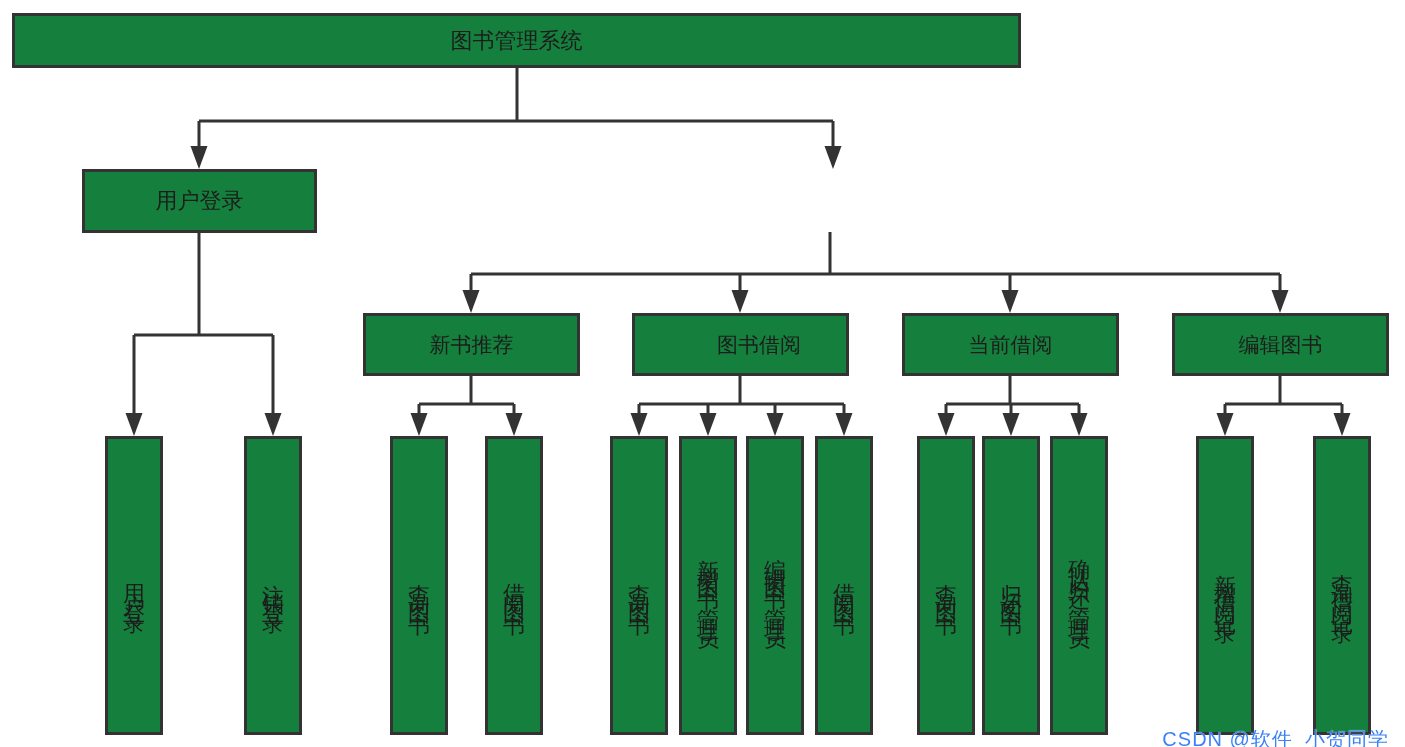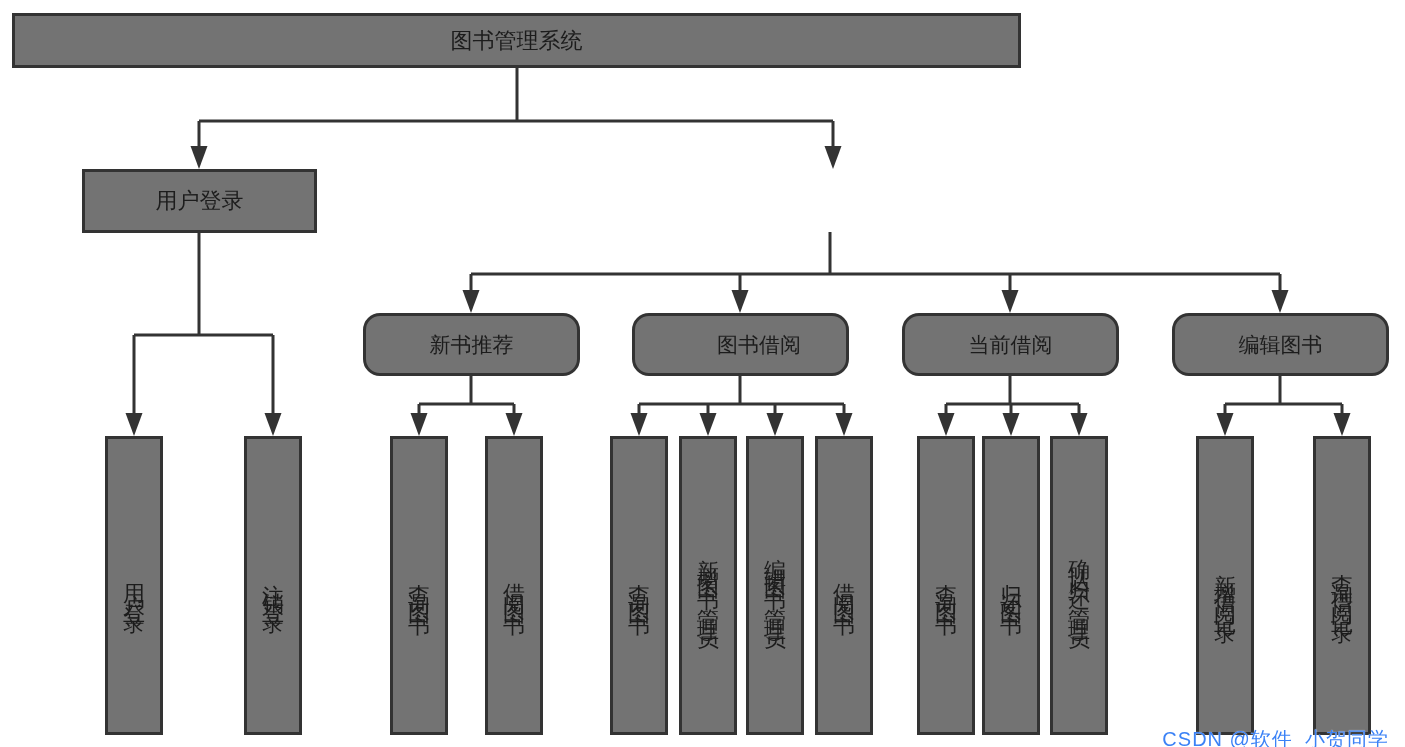--- a/index.html
+++ b/index.html
@@ -19,29 +19,29 @@
     position: absolute;
     left: 0;
     top: 0;
     width: 1405px;
     height: 747px;
   }
   .box {
     position: absolute;
     box-sizing: border-box;
     border: 3px solid #333333;
-    background: #737373;
+    background: #15803d;
     display: flex;
     align-items: center;
     justify-content: center;
     color: #1c1c1c;
     font-size: 22px;
     white-space: nowrap;
   }
-  .lvl3 { font-size: 21px; border-radius: 17px; }
+  .lvl3 { font-size: 21px; }
   .leaf span {
     writing-mode: vertical-rl;
     text-orientation: mixed;
     letter-spacing: 10px;
     line-height: 1;
     font-size: 22px;
     white-space: normal;
   }
   .watermark {
     position: absolute;

